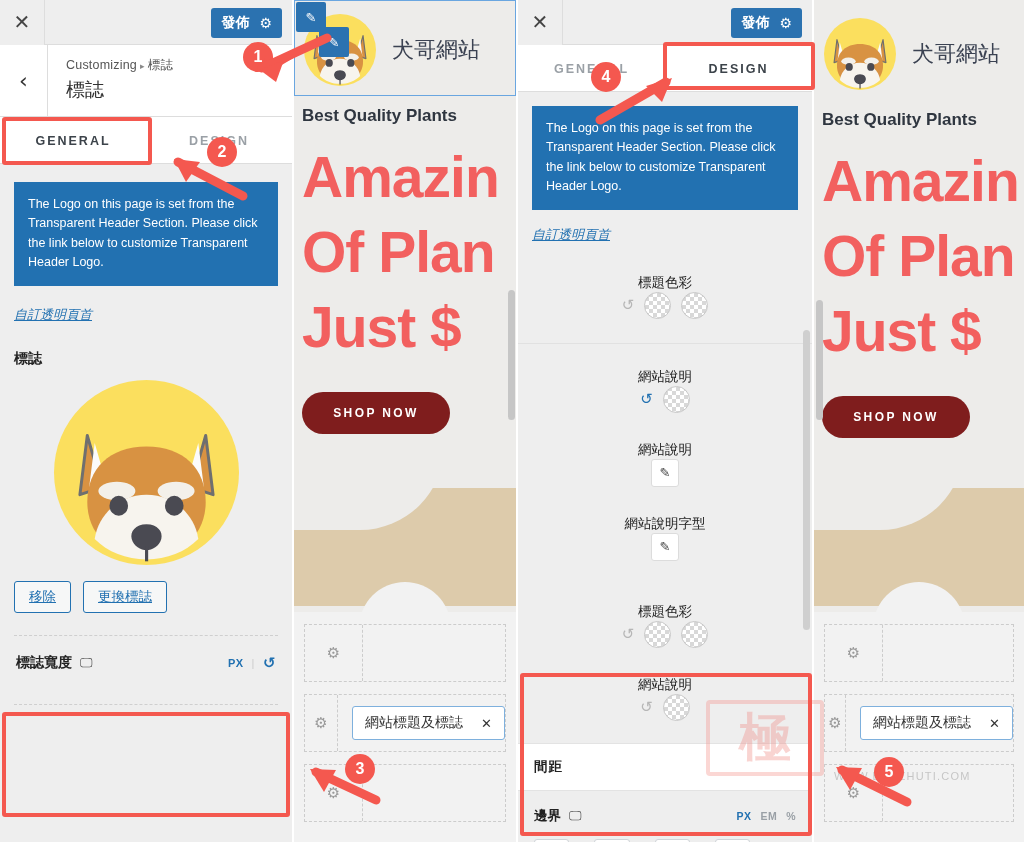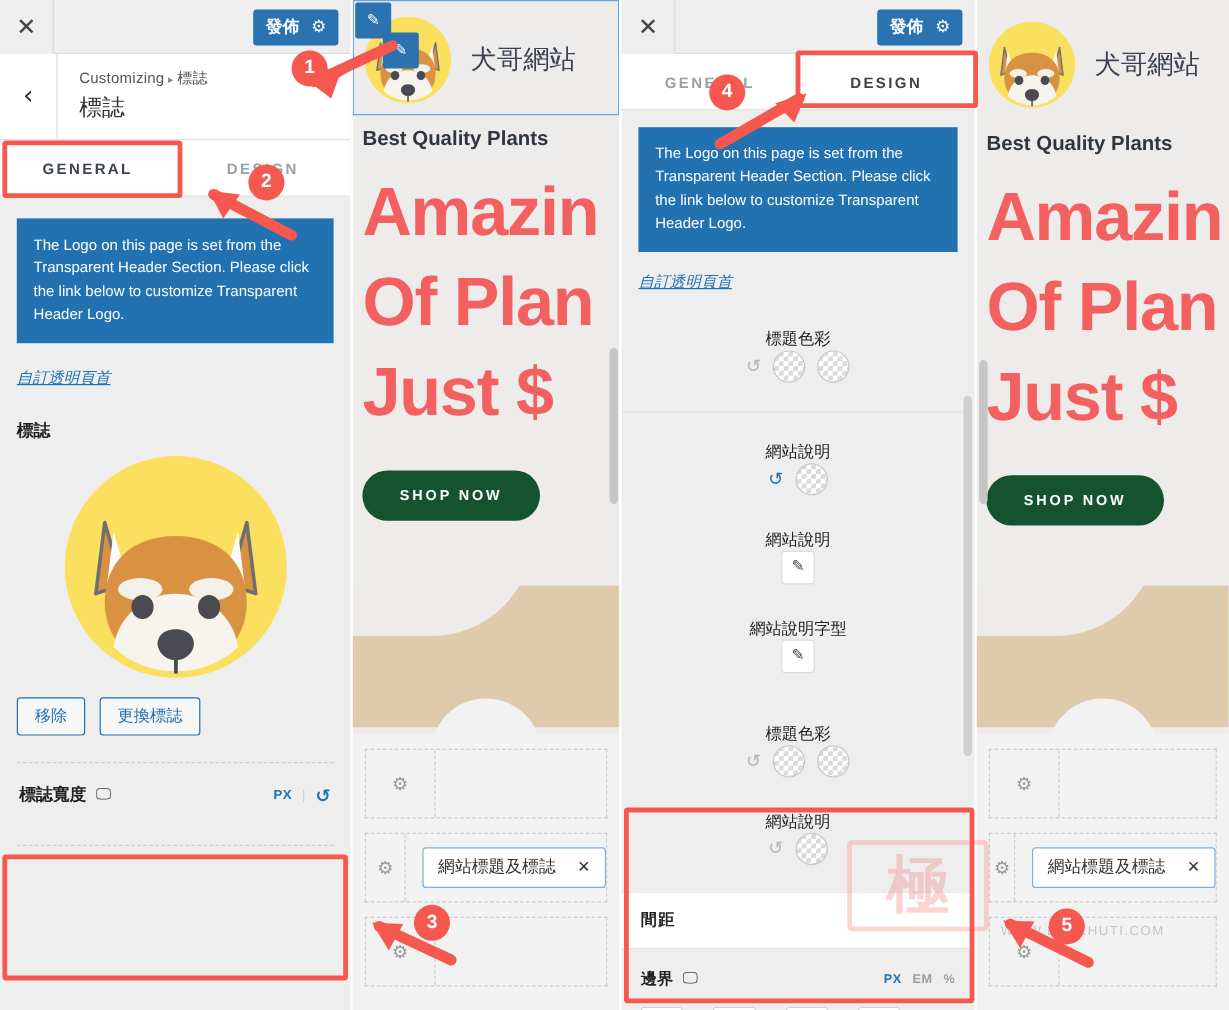--- a/index.html
+++ b/index.html
@@ -65,21 +65,21 @@
     text-decoration: underline; font-style: italic; display: inline-block;
   }
   .cz-section-label { margin: 26px 14px 12px; font-size: 14px; font-weight: 700; color: #222; }
 
   .logo-preview { display: flex; justify-content: center; margin: 6px 0 10px; }
   .logo-circle { width: 185px; height: 185px; border-radius: 50%; background: #fbdf5e; position: relative; overflow: hidden; }
 
   .logo-btns { display: flex; gap: 12px; padding: 6px 14px 0; }
   .btn-sec {
     border: 1px solid #2271b1; color: #2271b1; background: #f6f7f7;
-    border-radius: 3px; padding: 6px 14px; font-size: 13.5px;
+    border-radius: 3px; padding: 6px 14px; font-size: 13.5px; text-decoration: underline;
   }
   .cz-divider { border-top: 1px dashed #cfcfcf; margin: 22px 14px 0; }
 
   .row-toggle { display: flex; align-items: center; justify-content: space-between; padding: 20px 16px 18px; }
   .row-toggle .lbl { font-size: 14px; font-weight: 700; color: #222; }
   .toggle {
     width: 44px; height: 22px; border-radius: 11px; background: #c9ced3; position: relative;
   }
   .toggle::after {
     content: ""; position: absolute; left: 1px; top: 1px; width: 20px; height: 20px;
@@ -141,21 +141,21 @@
   .pv-inner { position: relative; width: 100%; height: 100%; background: #edecea; }
   .pv-headerbar { background: #edecea; padding: 14px 0 10px 10px; position: relative; }
   .pv-headerbar.outlined { outline: 1px solid #6aa6e0; outline-offset: -1px; }
   .pv-brand { display: flex; align-items: center; gap: 16px; }
   .pv-logo { width: 72px; height: 72px; border-radius: 50%; background: #fbdf5e; position: relative; overflow: hidden; flex: none; }
   .pv-sitename { font-size: 22px; color: #3b4252; font-weight: 500; white-space: nowrap; }
   .pv-tagline { font-size: 17px; font-weight: 700; color: #2f3640; padding: 10px 0 0 8px; }
   .pv-hero { padding: 14px 0 0 8px; }
   .pv-hero-line { font-size: 57px; line-height: 1.32; font-weight: 700; color: #f2605f; white-space: nowrap; letter-spacing: -1px; }
   .pv-shop {
-    margin: 26px 0 11px 8px; background: #14532d; color: #fff; border-radius: 40px;
+    margin: 26px 0 11px 8px; background: #7f1d1d; color: #fff; border-radius: 40px;
     width: 148px; height: 42px; display: flex; align-items: center; justify-content: center;
     font-size: 12px; font-weight: 700; letter-spacing: 2.4px;
   }
   .pv-curve { position: absolute; left: 0; right: 0; height: 118px; background: #ddcbab; }
   .pv-curve .notch { position: absolute; left: 0; top: -42px; width: 150px; height: 84px; background: #edecea; border-bottom-right-radius: 110px; }
   .pv-curve .bump { position: absolute; left: 50%; transform: translateX(-50%); bottom: -22px; width: 92px; height: 46px; background: #f2f2f2; border-top-left-radius: 60px; border-top-right-radius: 60px; }
 
   .pv-footer { position: absolute; left: 0; right: 0; bottom: 0; background: #f2f2f2; }
   .wrow { margin: 12px 10px; border: 1px dashed #cccccc; height: 58px; display: flex; align-items: center; }
   .wrow .gcell { width: 58px; height: 100%; border-right: 1px dashed #cccccc; display: flex; align-items: center; justify-content: center; }

